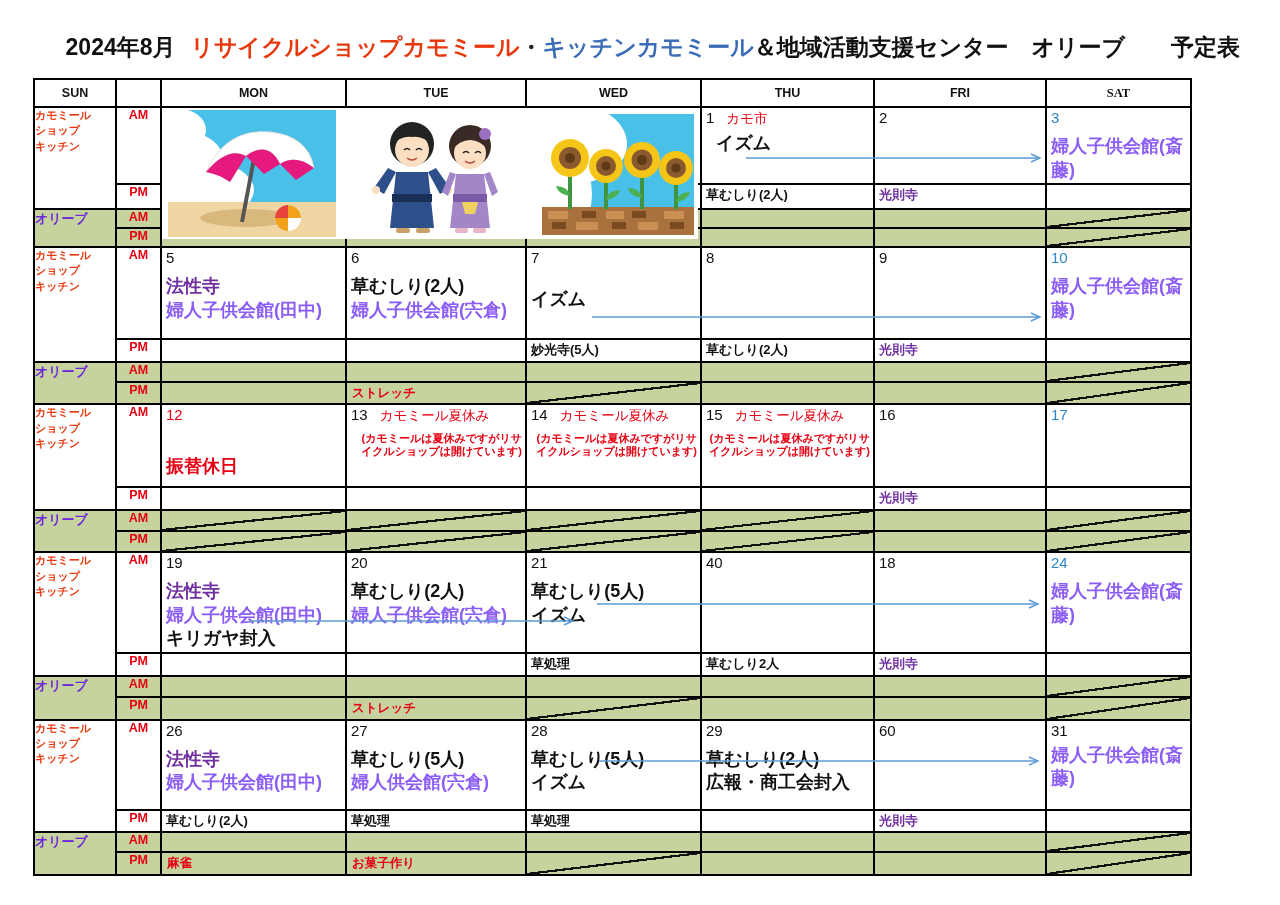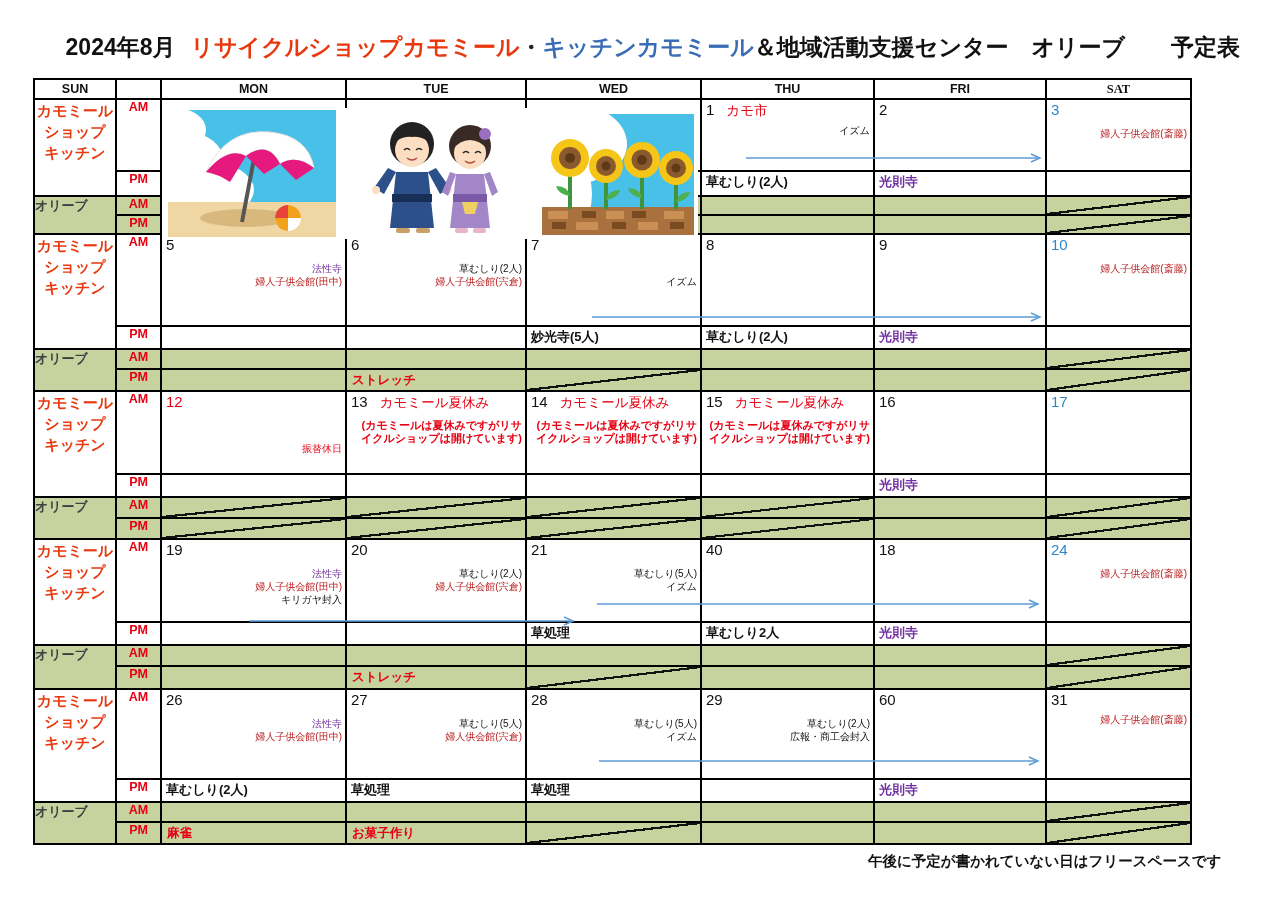--- a/index.html
+++ b/index.html
@@ -18,36 +18,36 @@
   .contact .fax { margin-left:32px; }
 
   
   table.cal { position:absolute; left:33px; top:78px; width:1157px; border-collapse:collapse; table-layout:fixed; }
   .cal th, .cal td { border:2px solid #000; padding:0; vertical-align:top; overflow:hidden; }
   .cal thead th { font-size:12.5px; font-weight:bold; text-align:center; vertical-align:middle; color:#111; }
   th.sun { color:#e60012; }
   th.sat { color:#3a6db5;font-family:Liberation Serif, serif; }
 
   .ampm { font-size:12.5px; font-weight:bold; color:#e60012; text-align:center; vertical-align:middle; }
-  .clabel { font-size:15px; font-weight:bold; color:#e8380d; vertical-align:middle; padding:2px 1px 2px 4px; line-height:1.4;text-align:center; }
-  .olabel { font-size:13px; font-weight:bold; color:#404040; vertical-align:middle; padding-left:4px; }
+  .clabel { font-size:11px; font-weight:bold; color:#e8380d; vertical-align:middle; padding:2px 1px 2px 4px; line-height:1.4; }
+  .olabel { font-size:13px; font-weight:bold; color:#6d28d9; vertical-align:middle; padding-left:4px; }
 
   .g { background:#c6d39e; }
   .diag { background-image:linear-gradient(to bottom right,
           transparent calc(50% - 1.1px), #111 calc(50% - 1.1px),
           #111 calc(50% + 1.1px), transparent calc(50% + 1.1px)); }
 
   td.day { padding:1px 3px 1px 4px; }
   .numline { font-size:15px; font-weight:normal; color:#111; line-height:1.15; }
   .num.red { color:#e60012; }
   .num.blue { color:#2e86c8; }
   .ev { margin-left:12px; font-size:13.5px; color:#e60012; }
-  .ln { font-size:10px; font-weight:normal; line-height:1.3; color:#111;text-align:right; }
+  .ln { font-size:18px; font-weight:bold; line-height:1.3; color:#111; }
   .ln.purple { color:#7030a0; }
-  .ln.blue { color:#b91c1c; }
+  .ln.blue { color:#8b5cf6; }
   .ln.red { color:#e60012;margin-top:32px; }
   .gap { margin-top:9px; }
   .gap2 { margin-top:5px; }
   .ind { margin-left:10px; }
   .mt { margin-top:22px; }
   .note { font-size:11px; font-weight:bold; color:#e60012; line-height:1.2; margin-top:8px;text-align:right; }
   .pmln { font-size:13px; font-weight:bold; line-height:1.45; color:#111; }
   .pmln.purple { color:#7030a0; }
   .oev { font-size:12.5px; font-weight:bold; color:#e60012; line-height:1.45; padding-left:1px; }
 
@@ -73,21 +73,21 @@
       <col style="width:82px">
         <col style="width:45px">
         <col style="width:185px">
         <col style="width:180px">
       <col style="width:175px">
         <col style="width:173px">
         <col style="width:172px">
         <col style="width:145px">
     </colgroup>
     <thead>
-      <tr style="height:20px">
+      <tr style="height:28px">
         <th class="sun">SUN</th>
         <th></th>
         <th>MON</th>
         <th>TUE</th>
         <th>WED</th>
         <th>THU</th>
         <th>FRI</th>
         <th class="sat">SAT</th>
       </tr>
     </thead>
@@ -535,15 +535,14 @@
   </svg>
   <svg class="arr" style="left:249px;top:615px" width="326" height="12" viewBox="0 0 326 12">
     <line x1="0" y1="6" x2="324" y2="6" stroke="#5b9bd5" stroke-width="1.4"></line>
     <polyline points="315,2 324,6 315,10" fill="none" stroke="#5b9bd5" stroke-width="1.4"></polyline>
   </svg>
   <svg class="arr" style="left:599px;top:755px" width="441" height="12" viewBox="0 0 441 12">
     <line x1="0" y1="6" x2="439" y2="6" stroke="#5b9bd5" stroke-width="1.4"></line>
     <polyline points="430,2 439,6 430,10" fill="none" stroke="#5b9bd5" stroke-width="1.4"></polyline>
   </svg>
 
-  <div class="footnote">午後に予定が書かれていない日はフリースペースです</div>
 
 </div>
 
 </body></html>

